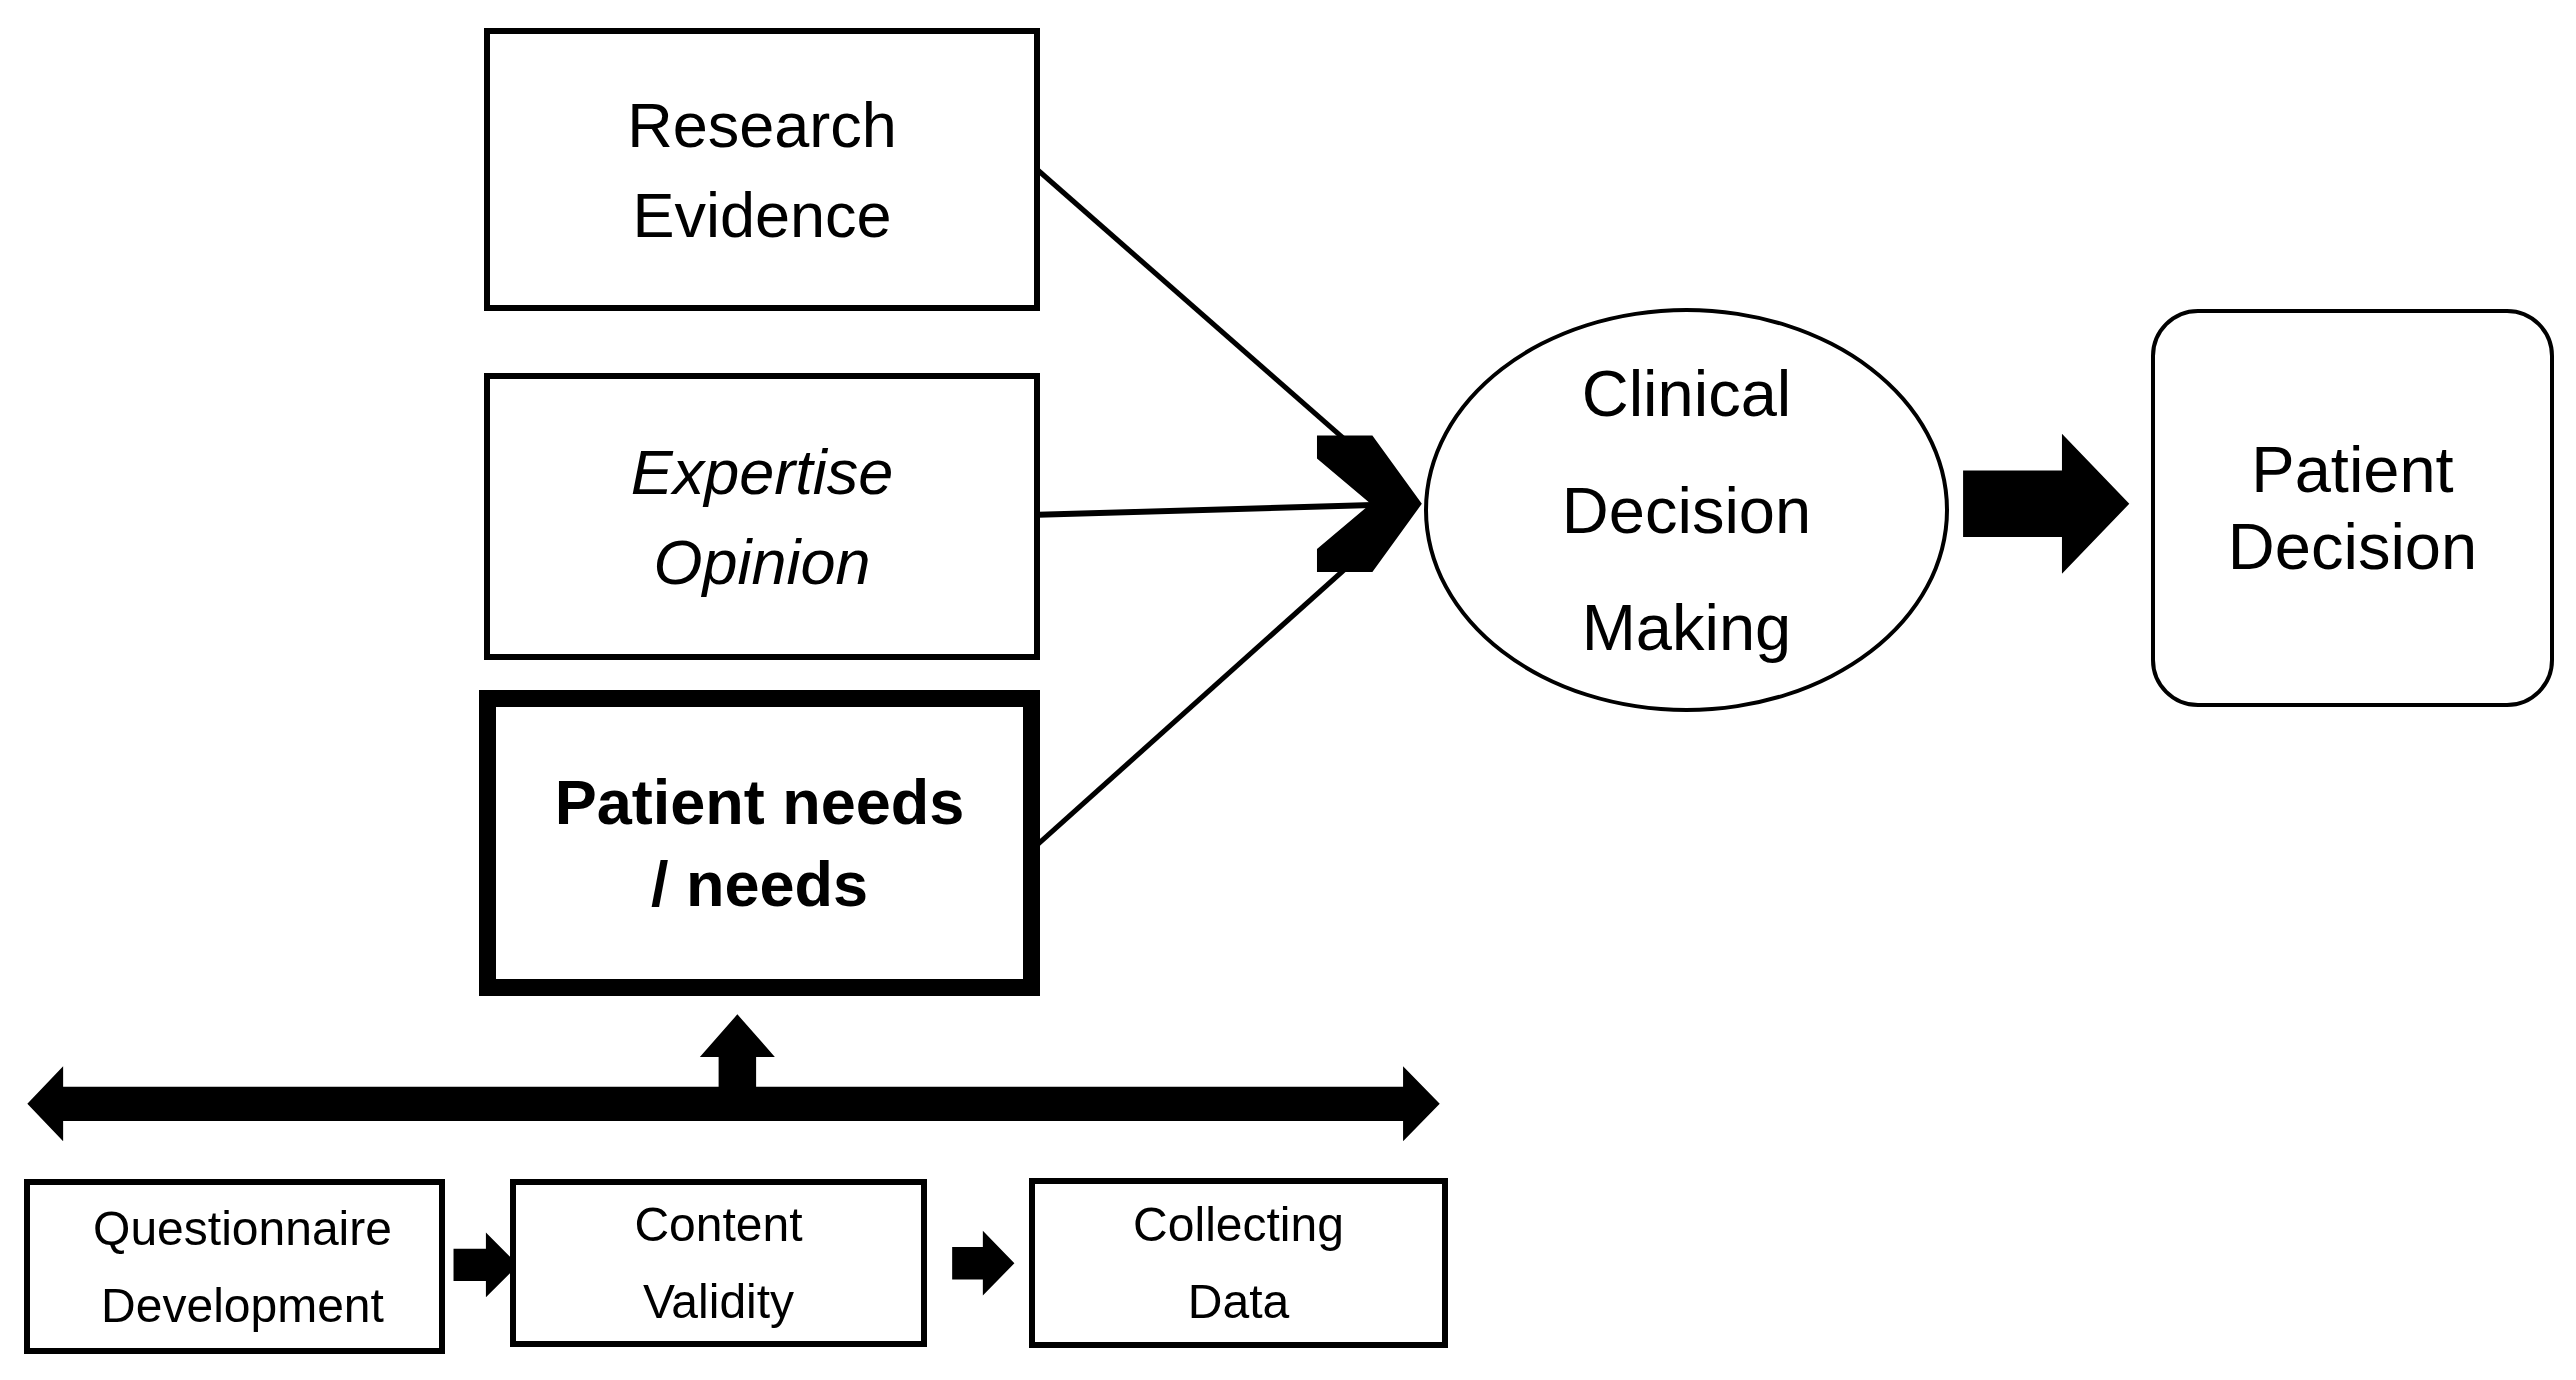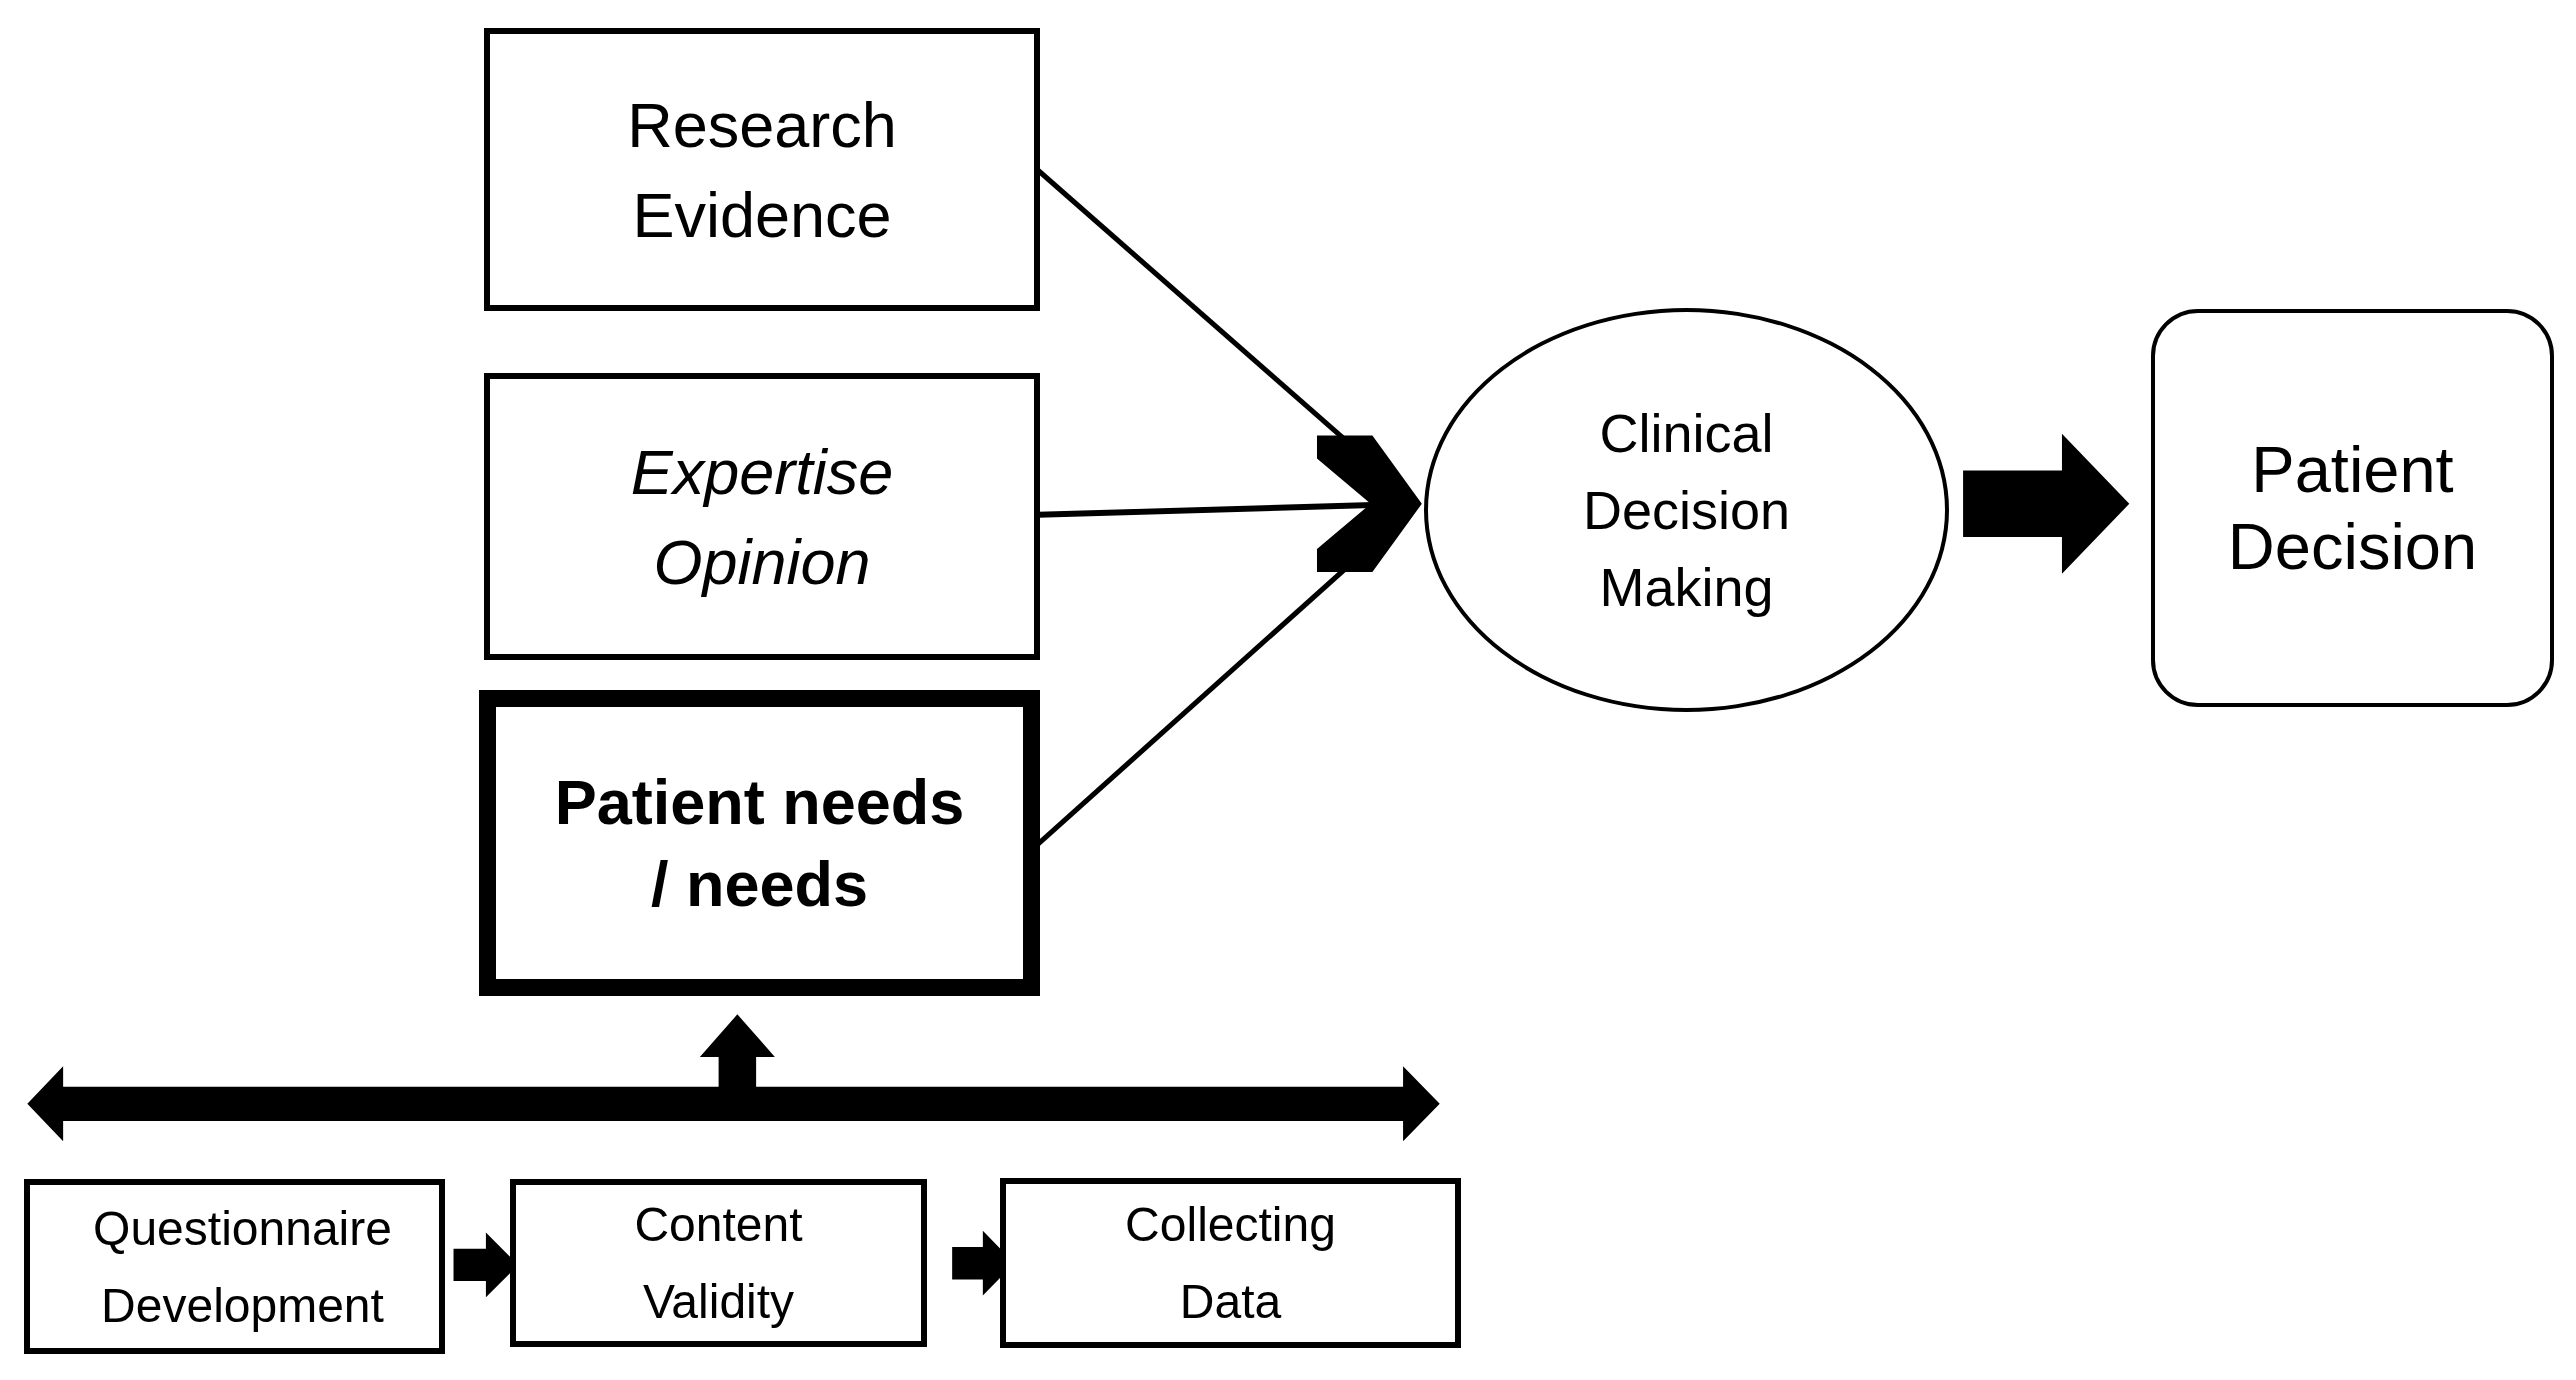--- a/index.html
+++ b/index.html
@@ -46,43 +46,44 @@
   }
   .patient-box {
     border: 17px solid #000000;
     font-size: 63px;
     line-height: 82px;
     font-weight: bold;
   }
   .ellipse-node {
     border: 4.3px solid #000000;
     border-radius: 50%;
-    font-size: 54px;
+    font-size: 65px;
     line-height: 77px;
+    gap: 40px;
   }
   .rounded-node {
     border: 4.3px solid #000000;
     border-radius: 47px;
     font-size: 65px;
     line-height: 77px;
   }
   .small-box {
     border: 6px solid #000000;
     font-size: 48px;
     line-height: 77px;
   }
 
   #box-research   { left: 484px;  top: 28px;   width: 556px; height: 283px; }
   #box-expertise  { left: 484px;  top: 373px;  width: 556px; height: 287px; font-style: italic; }
   #box-patient    { left: 479px;  top: 690px;  width: 561px; height: 306px; }
   #ellipse-cdm    { left: 1424px; top: 308px;  width: 525px; height: 404px; }
   #box-quality    { left: 2151px; top: 309px;  width: 403px; height: 398px; }
   #box-questionnaire { left: 24px;   top: 1179px; width: 421px; height: 175px; padding-left: 16px; }
   #box-validity      { left: 510px;  top: 1179px; width: 417px; height: 168px; }
-  #box-collecting    { left: 1000px; top: 1178px; width: 461px; height: 170px; }
+  #box-collecting    { left: 1029px; top: 1178px; width: 419px; height: 170px; }
 </style>
 </head>
 <body>
 
 <div id="canvas">
 
   <svg id="connectors" viewBox="0 0 3022 1619" xmlns="http://www.w3.org/2000/svg">
 
     <line x1="1218" y1="200" x2="1660" y2="588" stroke="#000000" stroke-width="6"></line>
     <line x1="1218" y1="604" x2="1660" y2="591" stroke="#000000" stroke-width="7"></line>

